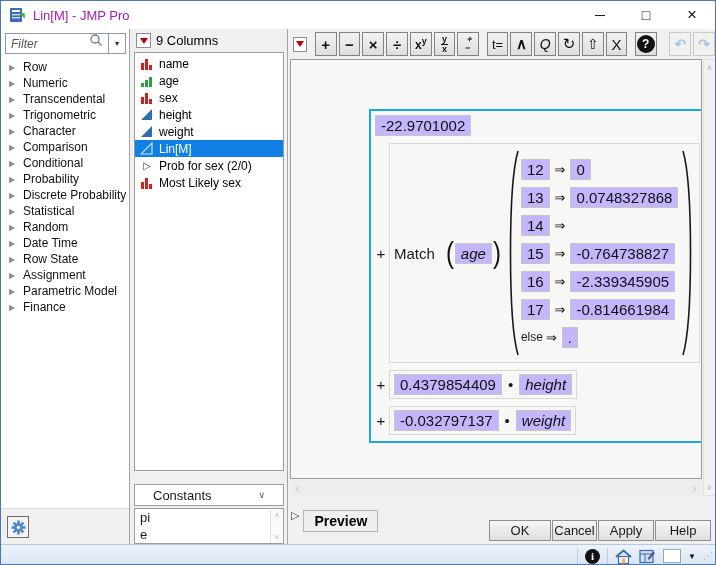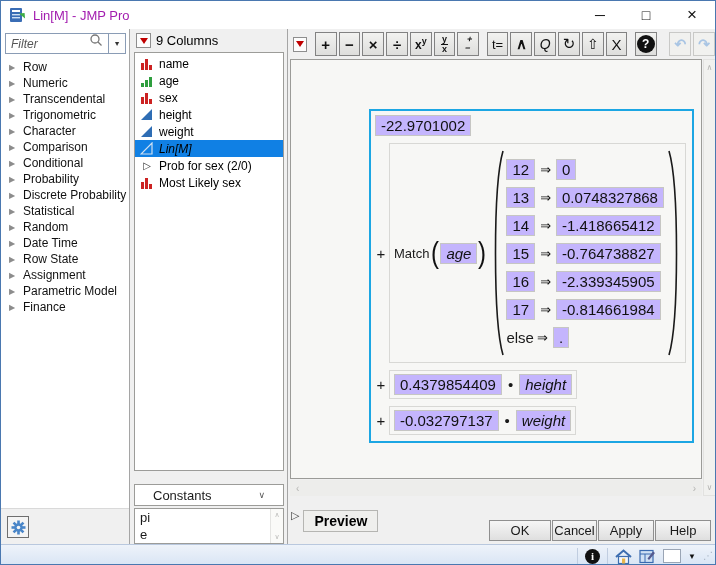--- a/index.html
+++ b/index.html
@@ -31,21 +31,21 @@
   .cat-label { font-size:12px; color:#111; }
   .left-bottom { position:absolute; left:0; bottom:0; width:128px; height:36px; background:#f0f0f0; border-top:1px solid #d9d9d9; }
   .gear-btn { position:absolute; left:6px; top:7px; width:22px; height:22px; border:1px solid #6e6e6e; background:#f4f4f4; display:flex; align-items:center; justify-content:center; }
   
   .red-tri-btn { width:15px; height:15px; border:1px solid #8e8e8e; background:#fdfdfd; display:flex; align-items:center; justify-content:center; }
   .red-tri-btn .tri { width:0; height:0; border-left:4px solid transparent; border-right:4px solid transparent; border-top:6px solid #c00000; }
   .cols-header { position:absolute; left:6px; top:4px; display:flex; align-items:flex-end; gap:5px; }
   .cols-header-label { font-size:13px; color:#000; }
   .cols-listbox { position:absolute; left:4px; top:23px; width:150px; height:419px; background:#fff; border:1px solid #9c9c99; padding-top:2px; overflow:hidden; }
   .col-row { height:17px; display:flex; align-items:center; padding-left:5px; font-size:12px; color:#000; }
-  .col-row.selected { background:#1080e4; color:#000000;font-style:italic; }
+  .col-row.selected { background:#1080e4; color:#ffffff; }
   .col-icon { width:14px; height:13px; margin-right:5px; flex:0 0 auto; }
   .group-tri { font-size:10px; color:#333; width:14px; margin-right:5px; text-align:center; }
   .constants-select { position:absolute; left:4px; top:455px; width:150px; height:22px; background:#fff; border:1px solid #9c9c99; display:flex; align-items:center; justify-content:space-between; padding:0 18px; font-size:13px; }
   .constants-chev { font-size:9px; color:#555; }
   .constants-list { position:absolute; left:4px; top:479px; width:150px; height:36px; background:#fff; border:1px solid #9c9c99; overflow:hidden; }
   .constants-item { height:17px; padding:1px 0 0 5px; font-size:13px; }
   .mini-scroll { position:absolute; right:0; top:0; width:13px; height:100%; border-left:1px solid #e4e4e2; background:#fafaf8; display:flex; flex-direction:column; justify-content:space-between; align-items:center; font-size:7px; color:#b9b9b7; padding:2px 0; }
   
   .fx-toolbar { position:absolute; left:0; top:0; width:100%; height:30px; display:flex; align-items:center; }
   .fx-toolbar .red-tri-btn { margin:0 8px 0 5px; }
@@ -62,27 +62,27 @@
   .formula-area { position:absolute; left:2px; top:30px; width:412px; height:420px; background:#f7f7f5; border:1px solid #9b9b98; overflow:hidden; }
   .vscroll { position:absolute; left:415px; top:30px; width:13px; height:437px; background:#f1f1ef; border:1px solid #e2e2e0; display:flex; flex-direction:column; justify-content:space-between; align-items:center; font-size:8px; color:#b4b4b2; padding:3px 0; }
   .hscroll { position:absolute; left:2px; top:451px; width:412px; height:16px; background:#ededeb; display:flex; justify-content:space-between; align-items:center; font-size:10px; color:#b4b4b2; padding:0 6px; }
   .fx-selection { position:absolute; left:78px; top:49px; border:2px solid #1ca6e3; background:#f7f7f5; padding:4px 6px 6px 4px; }
   .fx-col { display:flex; flex-direction:column; gap:7px; }
   .fx-row { display:flex; align-items:center; }
   .fx-plus { width:12px; font-size:15px; text-align:center; margin-right:2px; }
   .fbox { background:#c4b5fd; border:1px solid #c6c6c3; padding:1px 5px; font-size:15px; color:#111; white-space:nowrap; }
   .fbox.ital { font-style:italic; }
   .fgroup { border:1px solid #d8d8d5; display:flex; align-items:center; padding:3px 4px; }
-  .match-name { font-size:13px; margin-right:1px; }
+  .match-name { font-size:15px; margin-right:10px; }
   .paren-med { font-size:30px; font-weight:300; line-height:26px; transform:scaleX(0.8); display:inline-block; color:#111; }
   .cases-col { display:flex; flex-direction:column; gap:7px; margin:2px 1px; }
   .case-row { display:flex; align-items:center; gap:5px; }
   .case-key { min-width:26px; text-align:center; }
   .case-arrow { font-size:13px; color:#111; }
-  .case-else { font-size:15px; }
+  .case-else { font-size:12px; }
   .dotop { font-size:15px; margin:0 6px; }
   
   .preview-row { position:absolute; left:3px; top:469px; display:flex; align-items:center; gap:4px; }
   .preview-tri { font-size:11px; color:#333; }
   .preview-box { border:1px solid #b5b5b2; background:#efefed; padding:2px 10px; font-size:14px; font-weight:bold; color:#000;margin-top:12px; }
   .action-row { position:absolute; right:6px; top:491px; display:flex; gap:1px; }
   .act-btn { height:21px; border:1px solid #8f8f8f; background:linear-gradient(#f6f6f6,#dfdfdf); font-size:13px; display:flex; align-items:center; justify-content:center; }
   
   .statusbar { position:absolute; left:0; top:543px; width:100%; height:22px; background:linear-gradient(#eef3fa,#d8e4f4); border-top:1px solid #b9c8de; }
   .status-right { position:absolute; right:2px; top:0; height:22px; display:flex; align-items:center; gap:7px; }
@@ -361,21 +361,20 @@
                   <span class="fbox">0</span>
                 </div>
                 <div class="case-row">
                   <span class="fbox case-key">13</span>
                   <span class="case-arrow">⇒</span>
                   <span class="fbox">0.0748327868</span>
                 </div>
                 <div class="case-row">
                   <span class="fbox case-key">14</span>
                   <span class="case-arrow">⇒</span>
-                  <span class="fbox">-1.418665412</span>
                 </div>
                 <div class="case-row">
                   <span class="fbox case-key">15</span>
                   <span class="case-arrow">⇒</span>
                   <span class="fbox">-0.764738827</span>
                 </div>
                 <div class="case-row">
                   <span class="fbox case-key">16</span>
                   <span class="case-arrow">⇒</span>
                   <span class="fbox">-2.339345905</span>

